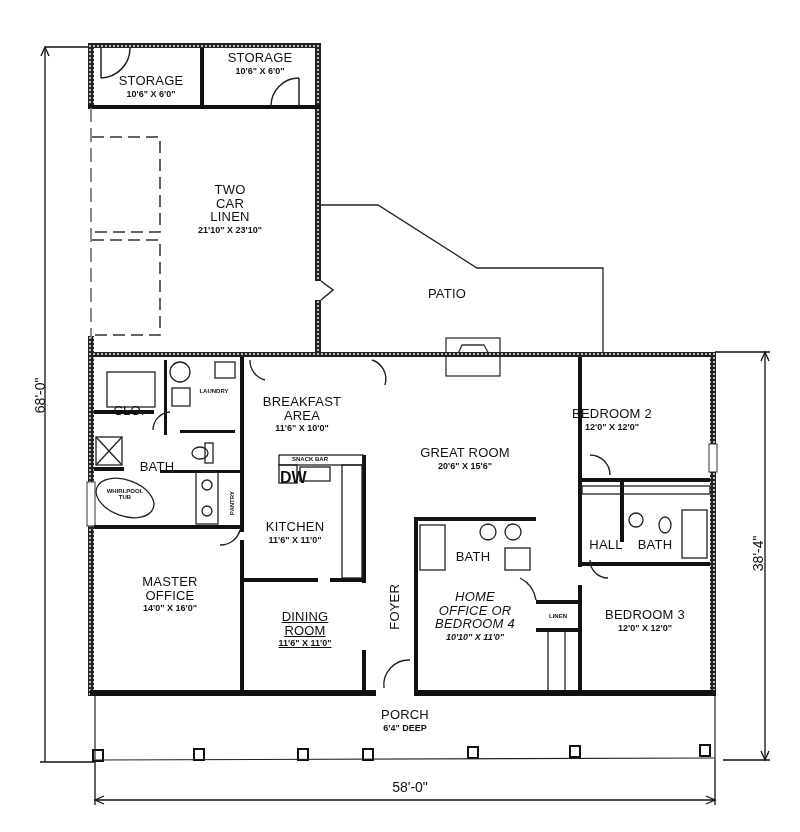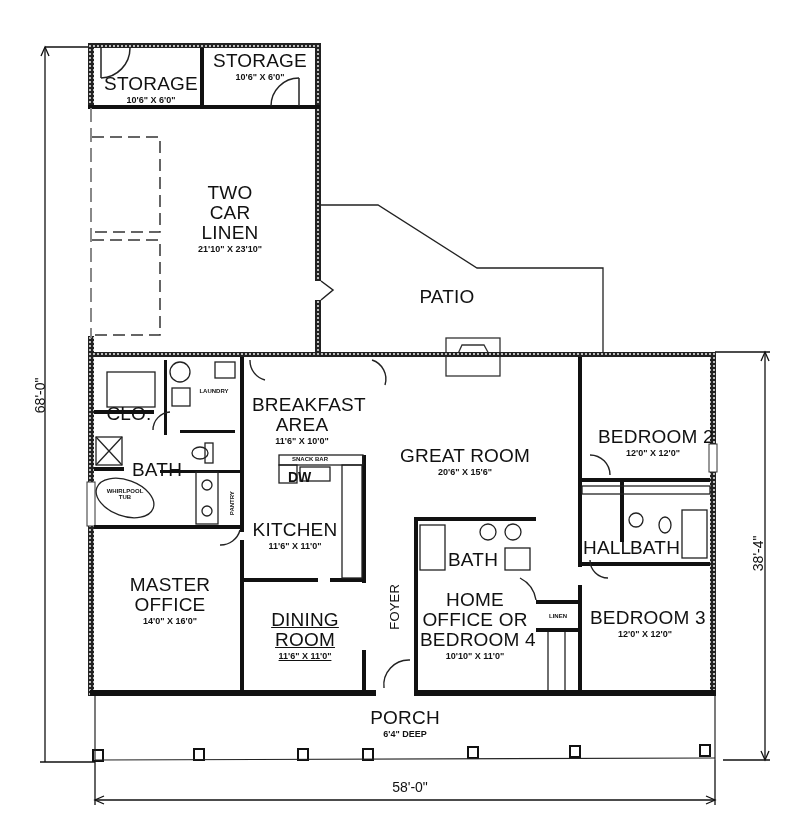--- a/index.html
+++ b/index.html
@@ -1,19 +1,19 @@
 <!DOCTYPE html>
 <html><head>
 <meta charset="utf-8">
 <style>
   html, body { margin: 0; padding: 0; background: #ffffff; }
   body { width: 800px; height: 832px; position: relative; overflow: hidden; font-family: "Liberation Sans", sans-serif; }
   svg.plan { position: absolute; left: 0; top: 0; }
   .lbl { position: absolute; color: #111; text-align: center; font-family: "Liberation Sans", sans-serif; line-height: 1.05; white-space: nowrap; }
-  .name { font-size: 19px; letter-spacing: 0.2px; }
+  .name { font-size: 13px; letter-spacing: 0.2px; }
   .dim { font-size: 9px; font-weight: bold; margin-top: 2px; }
   .small { font-size: 6px; font-weight: bold; }
   .vert { transform: rotate(-90deg); transform-origin: center center; }
   .dimtext { font-size: 14px; }
 </style>
 </head>
 <body>
 
 <svg class="plan" width="800" height="832" viewBox="0 0 800 832" xmlns="http://www.w3.org/2000/svg">
   <defs>
@@ -181,37 +181,37 @@
   <div>WHIRLPOOL</div>
   <div>TUB</div>
 </div>
 <div class="lbl small vert" style="left:214px;top:500px;width:36px;">PANTRY</div>
 <div class="lbl" style="left:252px;top:395px;width:100px;">
   <div class="name">BREAKFAST</div>
   <div class="name">AREA</div>
   <div class="dim">11'6" X 10'0"</div>
 </div>
 <div class="lbl small" style="left:280px;top:456px;width:60px;">SNACK BAR</div>
-<div class="lbl small" style="left:280px;top:470px;width:18px;font-size:14px;padding-left:8px;">DW</div>
+<div class="lbl small" style="left:280px;top:470px;width:18px;font-size:16px;">DW</div>
 <div class="lbl" style="left:250px;top:520px;width:90px;">
   <div class="name">KITCHEN</div>
   <div class="dim">11'6" X 11'0"</div>
 </div>
 <div class="lbl" style="left:400px;top:430px;width:130px;margin-top:16px;">
   <div class="name">GREAT ROOM</div>
   <div class="dim">20'6" X 15'6"</div>
 </div>
-<div class="lbl" style="left:598px;top:407px;width:110px;margin-top:20px;">
+<div class="lbl" style="left:557px;top:407px;width:110px;">
   <div class="name">BEDROOM 2</div>
   <div class="dim">12'0" X 12'0"</div>
 </div>
 <div class="lbl name" style="left:630px;top:538px;width:50px;">BATH</div>
 <div class="lbl name" style="left:560px;top:538px;width:46px;margin-left:23px;">HALL</div>
 <div class="lbl name" style="left:448px;top:550px;width:50px;">BATH</div>
-<div class="lbl" style="left:420px;top:590px;width:110px;">
+<div class="lbl" style="left:420px;top:590px;width:110px;font-style:italic;">
   <div class="name">HOME</div>
   <div class="name">OFFICE OR</div>
   <div class="name">BEDROOM 4</div>
   <div class="dim">10'10" X 11'0"</div>
 </div>
 <div class="lbl small" style="left:537px;top:613px;width:42px;">LINEN</div>
 <div class="lbl" style="left:590px;top:608px;width:110px;">
   <div class="name">BEDROOM 3</div>
   <div class="dim">12'0" X 12'0"</div>
 </div>

